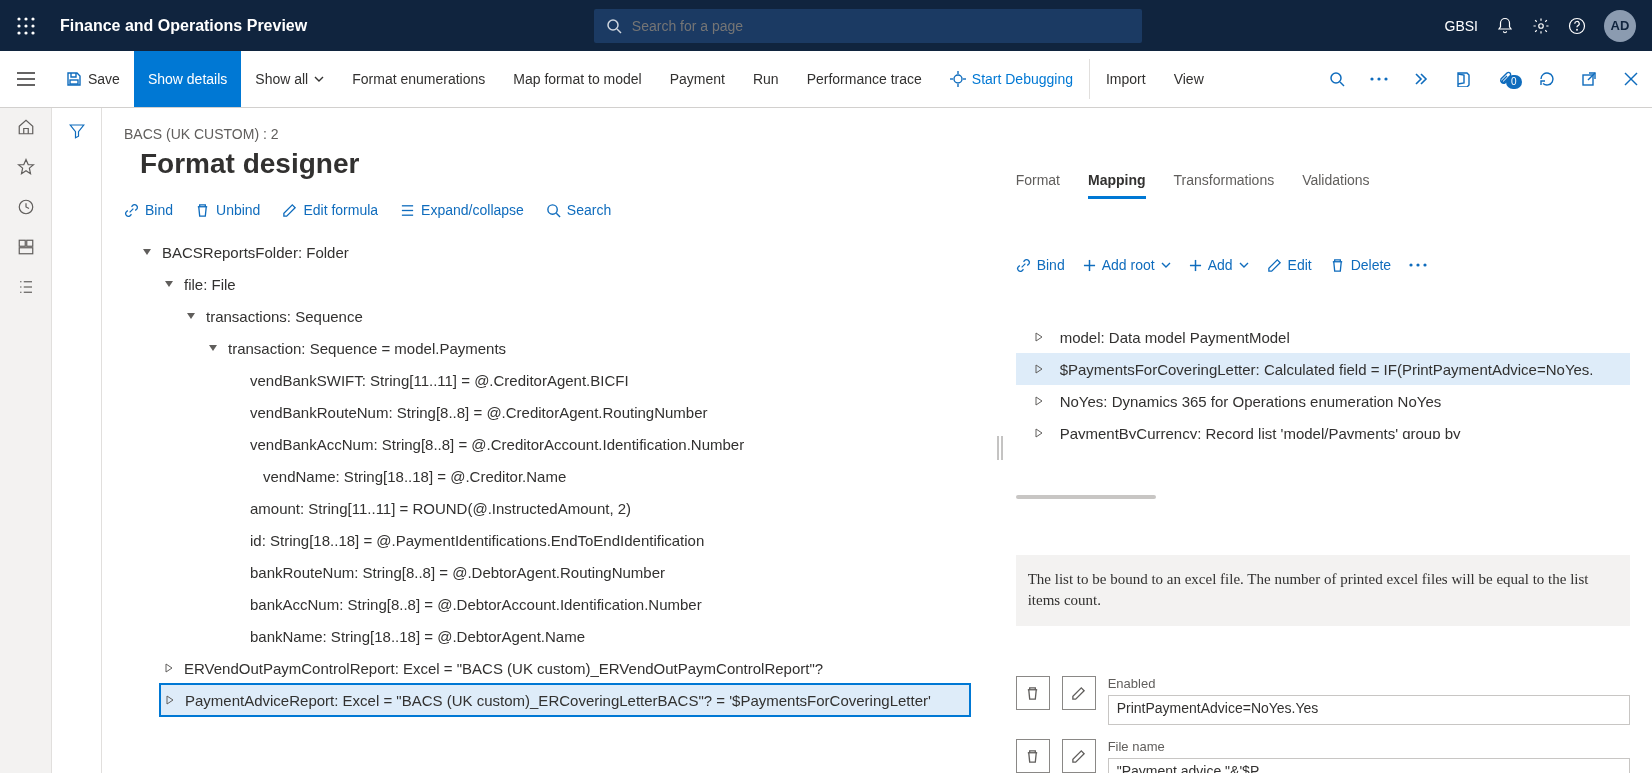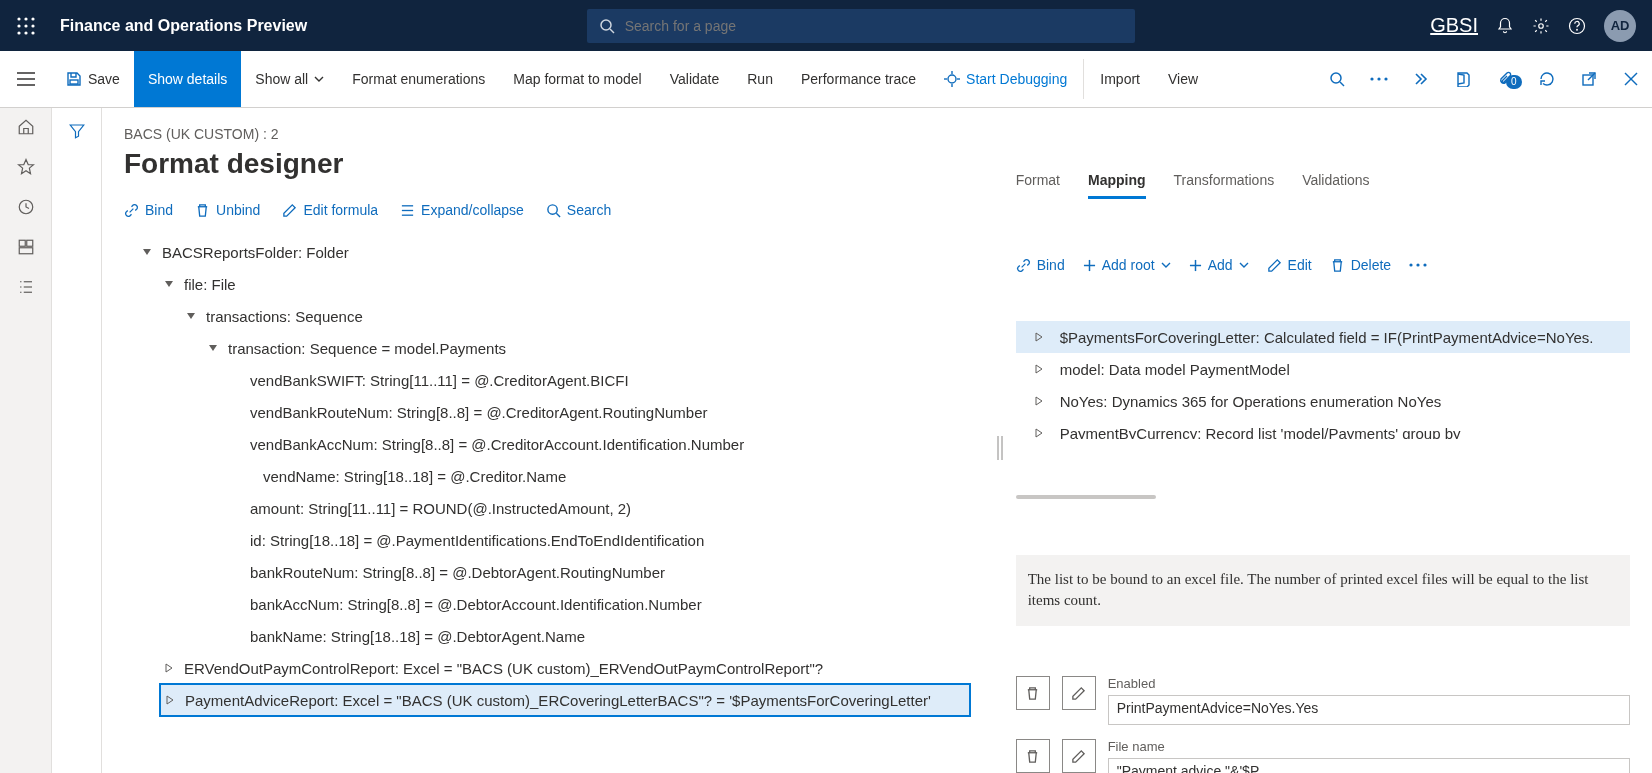--- a/index.html
+++ b/index.html
@@ -14,21 +14,21 @@
   .waffle svg { width: 18px; height: 18px; }
   .app-title { font-size: 16px; font-weight: 600; padding-left: 8px; }
   .header-spacer { flex: 1; }
   .search-wrap { width: 548px; margin: 0 auto; }
   .search-box {
     display:flex; align-items:center; height: 34px;
     background: #1b3a63; border-radius: 2px; padding: 0 12px; color:#cfd6df;
   }
   .search-box input { flex:1; background:transparent; border:0; outline:0; color:#fff; font-size:14px; margin-left:10px; }
   .header-right { display:flex; align-items:center; gap: 18px; padding: 0 16px; }
-  .header-right .txt { font-size: 20px; text-decoration: underline; }
+  .header-right .txt { font-size: 14px; }
   .avatar { width:32px; height:32px; border-radius:50%; background:#8b9bb0; color:#10243e; display:flex; align-items:center; justify-content:center; font-weight:600; font-size:13px; }
 
   
   .cmd-bar { display:flex; align-items:stretch; height:57px; background:#fff; border-bottom:1px solid #d2d0ce; }
   .menu-btn { width:52px; display:flex; align-items:center; justify-content:center; }
   .cmd-item { display:flex; align-items:center; padding:0 14px; gap:6px; color:#323130; cursor:pointer; }
   .cmd-item.primary { background:#0078d4; color:#fff; }
   .cmd-item.link { color:#0078d4; }
   .cmd-sep { width:1px; background:#e1dfdd; margin:8px 2px; }
   .cmd-right { margin-left:auto; display:flex; align-items:center; }
@@ -36,21 +36,21 @@
   .badge { position:absolute; top:4px; left:22px; background:#0f6cbd; color:#fff; border-radius:8px; font-size:10px; padding:0 5px; line-height:14px; }
 
   
   .main { display:flex; height: calc(100vh - 93px); }
   .left-rail { width:52px; background:#f3f2f1; border-right:1px solid #e1dfdd; padding-top:10px; display:flex; flex-direction:column; align-items:center; gap:22px; }
   .filter-rail { width:50px; background:#fff; border-right:1px solid #e1dfdd; display:flex; justify-content:center; padding-top:14px; }
   .content { flex:1; display:flex; background:#fff; overflow:hidden; }
 
   .left-pane { flex:1 1 58%; padding: 18px 22px; overflow:auto; position:relative; }
   .breadcrumb { color:#605e5c; font-size:14px; }
-  .page-title { font-size:28px; margin-top:6px; }
+  .page-title { font-size:28px; margin-top:6px;margin-left:16px; }
 
   .toolbar { display:flex; align-items:center; gap:22px; margin-top:22px; color:#0f6cbd; }
   .toolbar .tool { display:flex; align-items:center; gap:6px; cursor:pointer; }
 
   .tree { margin-top: 18px; font-size:15px; }
   .tree-row { display:flex; align-items:center; height:32px; white-space:nowrap; }
   .expander { width:18px; height:18px; display:flex; align-items:center; justify-content:center; color:#605e5c; margin-right:6px; }
   .tree-row.selected {
     background:#deecf9; border:1px solid #0078d4; outline:1px solid #0078d4;
   }
@@ -156,21 +156,21 @@
         <path d="M1 3l4 4 4-4"></path>
       </svg>
   </div>
   <div class="cmd-item">
       <span>Format enumerations</span>
     </div>
   <div class="cmd-item">
       <span>Map format to model</span>
     </div>
   <div class="cmd-item">
-      <span>Validate</span>
+      <span>Payment</span>
     </div>
   <div class="cmd-item">
       <span>Run</span>
     </div>
   <div class="cmd-item">
       <span>Performance trace</span>
     </div>
   <div class="cmd-item link">
     <svg width="16" height="16" viewBox="0 0 16 16" fill="none" stroke="#0f6cbd" stroke-width="1.4">
       <circle cx="8" cy="8" r="4"></circle>
@@ -473,35 +473,35 @@
         <div class="tool">
           <svg width="18" height="4" viewBox="0 0 18 4" fill="#0f6cbd">
               <circle cx="2" cy="2" r="1.6"></circle>
               <circle cx="9" cy="2" r="1.6"></circle>
               <circle cx="16" cy="2" r="1.6"></circle>
             </svg>
         </div>
       </div>
 
       <div class="map-tree" id="map-tree">
+          <div class="map-row">
+            <span class="expander" style="margin-left: 6px; margin-right: 12px;">
+              <svg width="10" height="10" viewBox="0 0 10 10" fill="none" stroke="#605e5c" stroke-width="1">
+                <path d="M2 1 L8 5 L2 9 Z"></path>
+              </svg>
+            </span>
+            <span>model: Data model PaymentModel</span>
+          </div>
           <div class="map-row selected">
             <span class="expander" style="margin-left: 6px; margin-right: 12px;">
               <svg width="10" height="10" viewBox="0 0 10 10" fill="none" stroke="#605e5c" stroke-width="1">
                 <path d="M2 1 L8 5 L2 9 Z"></path>
               </svg>
             </span>
             <span>$PaymentsForCoveringLetter: Calculated field = IF(PrintPaymentAdvice=NoYes.</span>
-          </div>
-          <div class="map-row">
-            <span class="expander" style="margin-left: 6px; margin-right: 12px;">
-              <svg width="10" height="10" viewBox="0 0 10 10" fill="none" stroke="#605e5c" stroke-width="1">
-                <path d="M2 1 L8 5 L2 9 Z"></path>
-              </svg>
-            </span>
-            <span>model: Data model PaymentModel</span>
           </div>
           <div class="map-row">
             <span class="expander" style="margin-left: 6px; margin-right: 12px;">
               <svg width="10" height="10" viewBox="0 0 10 10" fill="none" stroke="#605e5c" stroke-width="1">
                 <path d="M2 1 L8 5 L2 9 Z"></path>
               </svg>
             </span>
             <span>NoYes: Dynamics 365 for Operations enumeration NoYes</span>
           </div>
           <div class="map-row">

